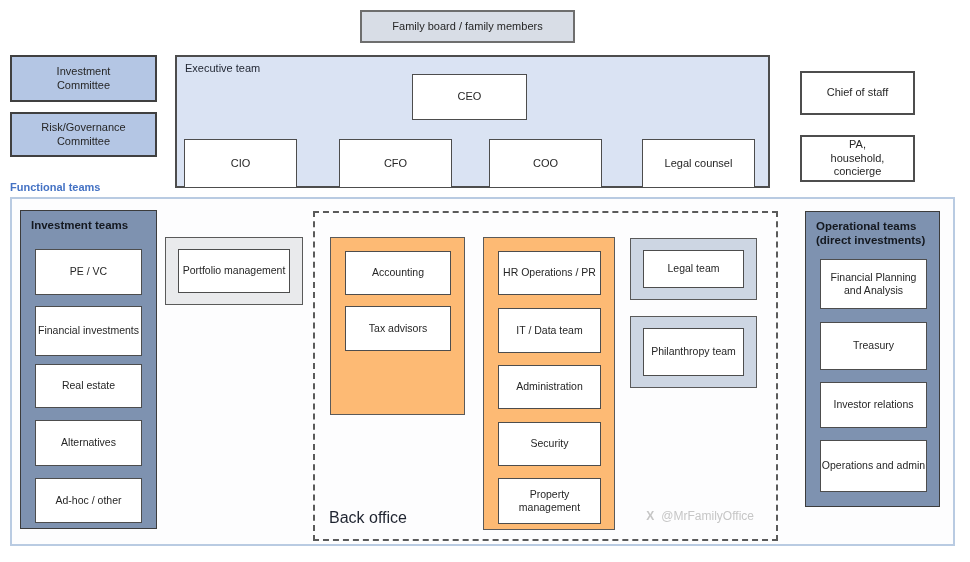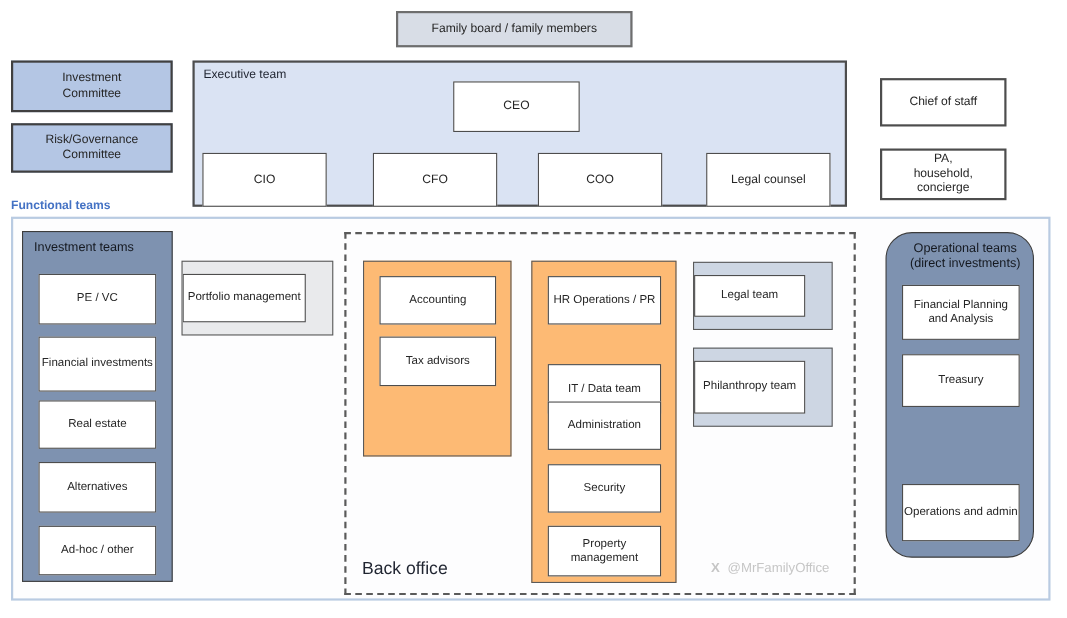--- a/index.html
+++ b/index.html
@@ -72,43 +72,44 @@
   }
   .dark-column {
     position: absolute;
     background: #7e92b0;
     border: 1.5px solid #3c3c3c;
   }
   .dark-column .col-header {
     position: absolute;
     left: 10px; top: 7px;
     font-size: 11.5px;
-    font-weight: 400;
+    font-weight: 700;
     color: #14181f;
     line-height: 1.25;
-    text-align: center;
+    text-align: left;
   }
   .inv-col { left: 20px; top: 210px; width: 137px; height: 319px; }
-  .op-col  { left: 805px; top: 211px; width: 135px; height: 296px; border-radius: 24px; }
+  .op-col  { left: 805px; top: 211px; width: 135px; height: 296px; }
   .inv-col .box, .op-col .box { left: 14px; width: 107px; padding: 0 0; }
   .light-column {
     position: absolute;
     background: #fdba74;
     border: 1.5px solid #5a5a5a;
   }
   .light-column .box { left: 14px; padding: 0 4px; }
   .bo-col1 { left: 330px; top: 237px; width: 135px; height: 178px; }
   .bo-col1 .box { width: 106px; }
   .bo-col2 { left: 483px; top: 237px; width: 132px; height: 293px; }
   .bo-col2 .box { width: 103px; }
   .wrap-box {
     position: absolute;
     border: 1.5px solid #5a5a5a;
     display: flex;
     align-items: center;
+    justify-content: center;
   }
   .wrap-box .inner {
     position: static;
     width: calc(100% - 24px);
     height: calc(100% - 22px);
   }
   .portfolio-outer { left: 165px; top: 237px; width: 138px; height: 68px; background: #e9eaec; }
   .legal-outer { left: 630px; top: 238px; width: 127px; height: 62px; background: #cdd6e3; }
   .phil-outer  { left: 630px; top: 316px; width: 127px; height: 72px; background: #cdd6e3; }
   .backoffice-dashed {
@@ -180,33 +181,34 @@
     </div>
   </div>
 
   <div class="light-column bo-col1">
     <div class="box" style="top:13px;  height:44px;">Accounting</div>
     <div class="box" style="top:68px;  height:45px;">Tax advisors</div>
   </div>
 
   <div class="light-column bo-col2">
     <div class="box" style="top:13px;  height:44px;">HR Operations / PR</div>
-    <div class="box" style="top:70px;  height:45px;margin-top:23px;">IT / Data team</div>
+    <div class="box" style="top:70px;  height:45px;">IT / Data team</div>
     <div class="box" style="top:127px; height:44px;">Administration</div>
     <div class="box" style="top:184px; height:44px;">Security</div>
     <div class="box" style="top:240px; height:46px;">Property management</div>
   </div>
 
   <div class="wrap-box legal-outer">
     <div class="box inner">Legal team</div>
   </div>
   <div class="wrap-box phil-outer">
     <div class="box inner">Philanthropy team</div>
   </div>
 
   <div class="dark-column op-col">
     <div class="col-header">Operational teams (direct investments)</div>
     <div class="box" style="top:47px;  height:50px;">Financial Planning and Analysis</div>
     <div class="box" style="top:110px; height:48px;">Treasury</div>
+    <div class="box" style="top:170px; height:46px;">Investor relations</div>
     <div class="box" style="top:228px; height:52px;">Operations and admin</div>
   </div>
 
 </div>
 
 </body></html>

